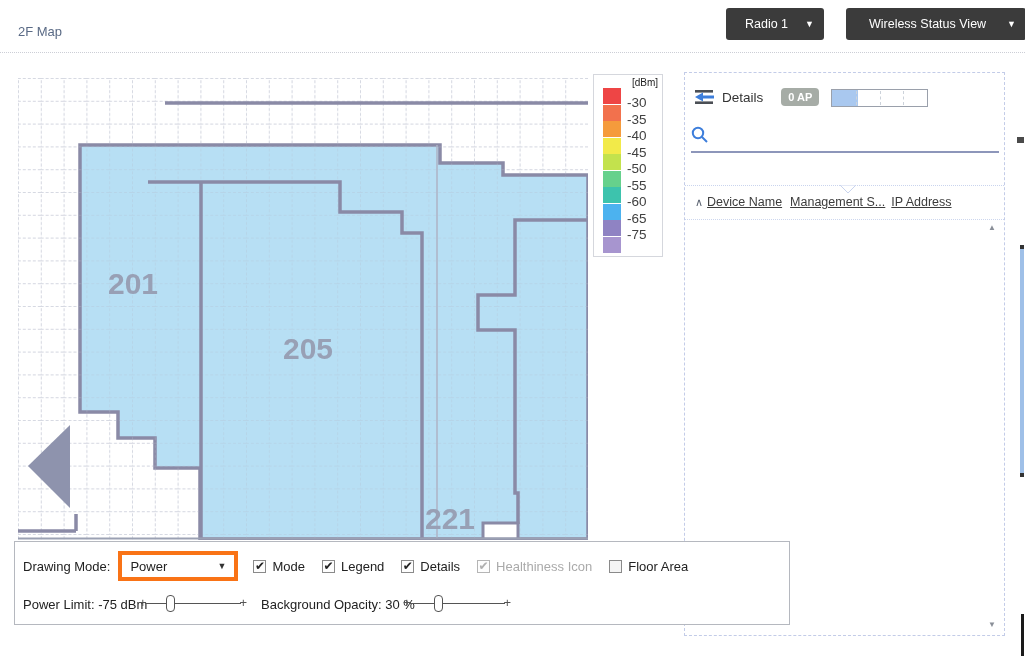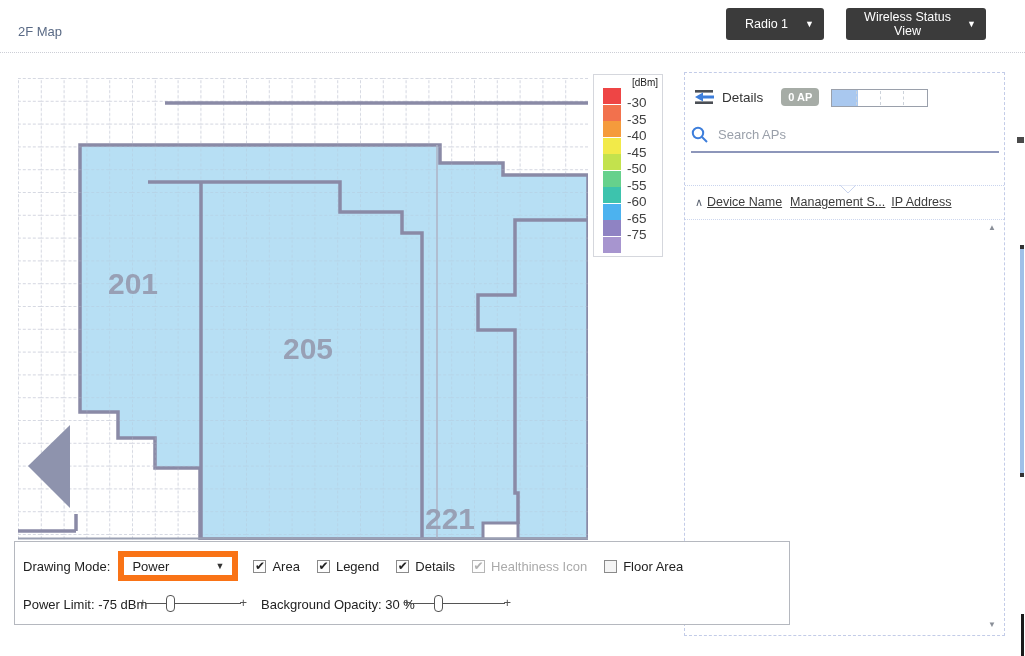--- a/index.html
+++ b/index.html
@@ -9,21 +9,21 @@
   #stage { position:relative; width:1025px; height:656px; }
 
   
   .page-title { left:18px; top:16px; font-size:13px; color:#5a6a85;margin-top:8px; }
   .hdr-sep { left:0; top:52px; width:1025px; border-top:1px dotted #ccced6; }
   .dk-btn { top:8px; height:32px; background:#3b3b3b; color:#fff; border-radius:3px;
     display:flex; align-items:center; padding:4px 10px; font-size:12.5px; cursor:pointer; }
   .dk-btn .lbl { flex:1; text-align:center; }
   .dk-btn .arr { font-size:9px; margin-left:8px; }
   #btn-radio { left:726px; width:98px; }
-  #btn-view { left:846px; width:140px; }
+  #btn-view { left:846px; width:180px; }
 
   
   #map { left:18px; top:78px; width:570px; height:462px; }
 
   
   #legend { left:593px; top:74px; width:70px; height:183px; background:#fff;
     border:1px solid #d5d7dd; }
   .lg-title { position:absolute; right:4px; top:2px; font-size:10px; color:#222; }
   .lg-swatch { position:absolute; left:9px; width:18px; height:16px; }
   .lg-label { position:absolute; left:33px; font-size:13.5px; color:#404040; }
@@ -51,21 +51,21 @@
   .sort-ico { color:#5a6270; font-size:11px; margin-right:4px; }
   .col-link { text-decoration:underline; margin-right:8px; }
   .tbl-sep { position:absolute; left:0; right:0; top:146px; border-top:1px dotted #ccd6ee; }
   .scr { position:absolute; right:8px; color:#8a8f98; font-size:8px; }
 
   
   #toolbar { left:14px; top:541px; width:776px; height:84px; background:#fff;
     border:1px solid #b5b8bf; z-index:5; }
   .tb-row1 { position:absolute; left:8px; top:8px; height:32px; display:flex; align-items:center; }
   .tb-label { font-size:13px; color:#222; }
-  .fake-select { margin-left:8px; width:120px; height:30px; border:6px solid #f97316;
+  .fake-select { margin-left:8px; width:120px; height:30px; border:4px solid #f97316;
     display:flex; align-items:center; padding:0 8px; font-size:13px; color:#222; cursor:pointer; }
   .fake-select .val { flex:1; }
   .fake-select .arr { font-size:9px; color:#333; }
   .cb-group { display:flex; align-items:center; margin-left:15px; gap:17px; }
   .cb-item { display:flex; align-items:center; gap:6px; cursor:pointer; }
   .cb-box { width:13px; height:13px; border:1px solid #8a8a8a; background:#f4f4f4;
     font-size:12px; line-height:11px; text-align:center; color:#222; }
   .cb-box.checked { background:#fdfdfd; }
   .cb-item.disabled .cb-label { color:#aaa; }
   .cb-item.disabled .cb-box { border-color:#b5b5b5; color:#b0b0b0; }
@@ -166,21 +166,20 @@
       <div class="fill" style="width: 27%;"></div>
       <div class="div" style="left:25%"></div>
       <div class="div" style="left:50%"></div>
       <div class="div" style="left:75%"></div>
     </div>
     <div class="search-row">
       <svg width="17" height="17" viewBox="0 0 17 17">
         <circle cx="7" cy="7" r="5.2" fill="none" stroke="#3d7edb" stroke-width="2"></circle>
         <line x1="11" y1="11" x2="16" y2="16" stroke="#3d7edb" stroke-width="2"></line>
       </svg>
-      <input type="text" placeholder="Search APs" style="">
     </div>
     <div class="sep-notch">
       <svg width="16" height="9" viewBox="0 0 16 9">
         <path d="M0,0 L8,8 L16,0 Z" fill="#ffffff" stroke="#c9d4ee" stroke-width="1"></path>
       </svg>
     </div>
     <div class="tbl-head">
       <span class="sort-ico">∧</span>
       <span class="col-link" style="">Device Name</span>
       <span class="col-link" style="margin-right:6px">Management S...</span>
@@ -194,21 +193,21 @@
   <div id="toolbar" class="abs">
     <div class="tb-row1">
       <span class="tb-label">Drawing Mode:</span>
       <div class="fake-select">
         <span class="val">Power</span>
         <span class="arr">▼</span>
       </div>
       <div class="cb-group">
           <span class="cb-item">
             <span class="cb-box checked">✔</span>
-            <span class="cb-label">Area</span>
+            <span class="cb-label">Mode</span>
           </span>
           <span class="cb-item">
             <span class="cb-box checked">✔</span>
             <span class="cb-label">Legend</span>
           </span>
           <span class="cb-item">
             <span class="cb-box checked">✔</span>
             <span class="cb-label">Details</span>
           </span>
           <span class="cb-item disabled">

